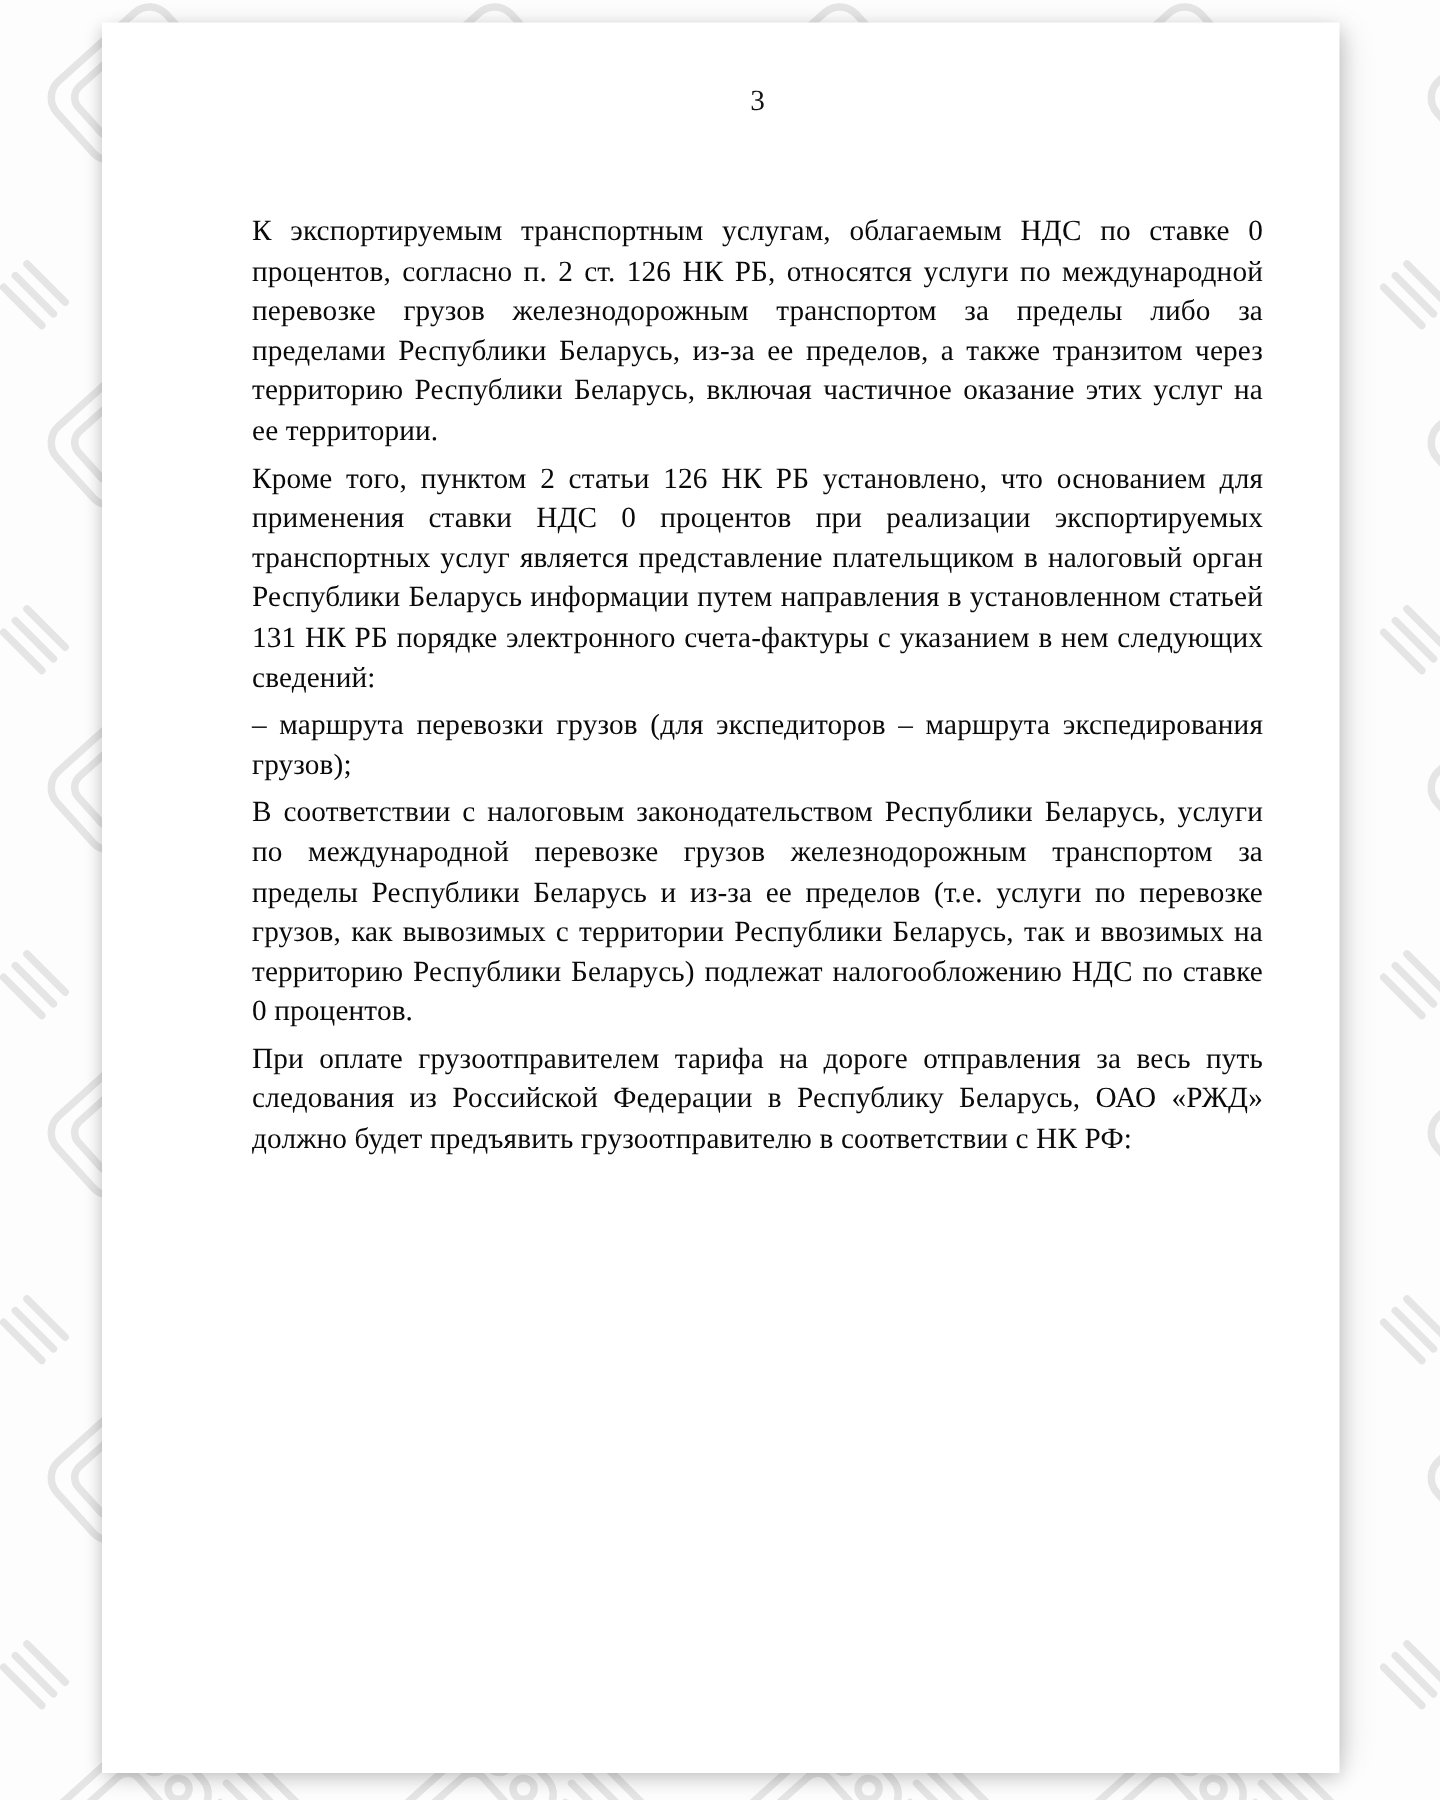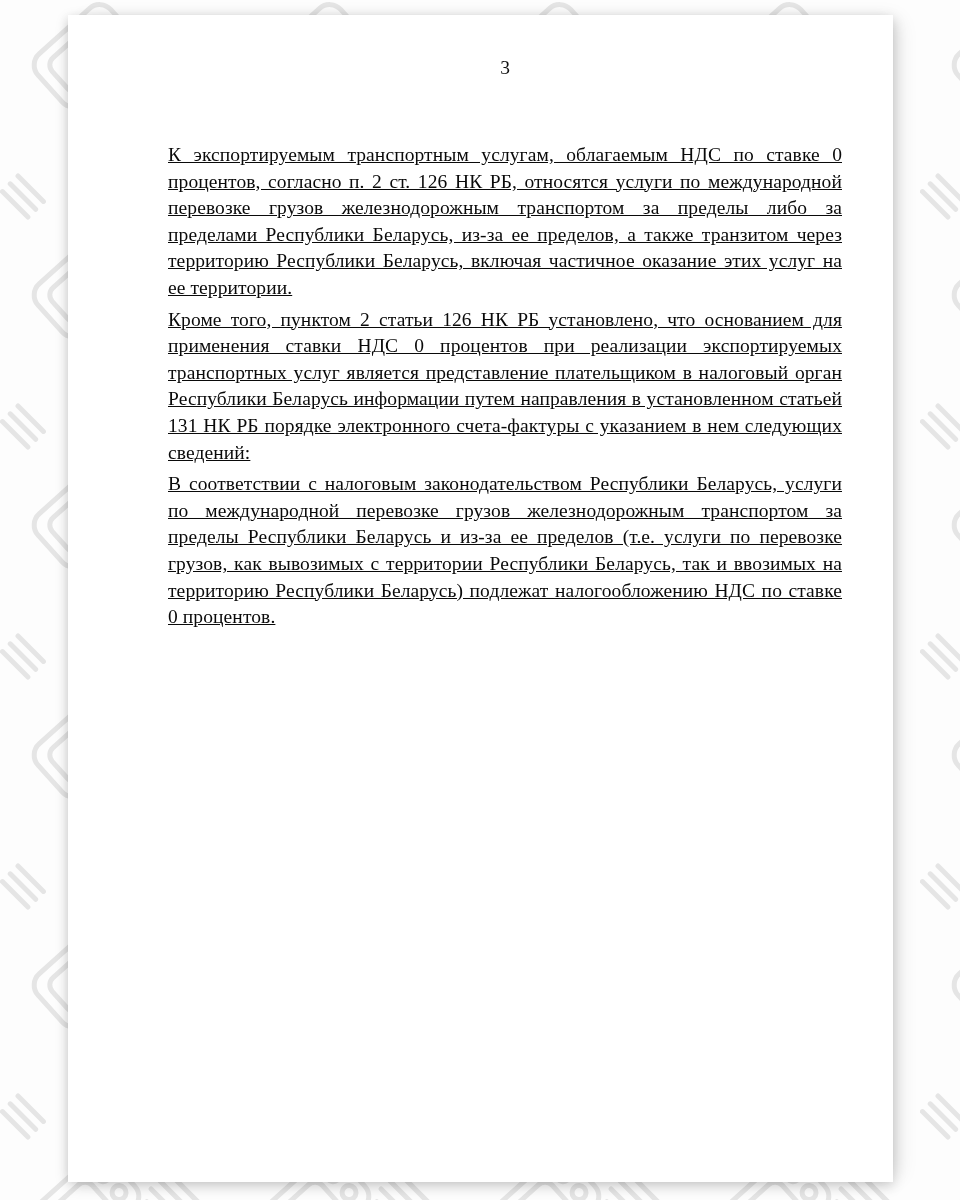--- a/index.html
+++ b/index.html
@@ -39,21 +39,20 @@
     color: #111;
     margin: 0 0 64px 0;
   }
   .doc-body p.para {
     margin: 0 0 5px 0;
     font-size: 19.5px;
     line-height: 26.6px;
     color: #0a0a0a;
     text-align: justify;
     letter-spacing: 0.1px;
-    text-decoration: underline;
   }
 </style>
 </head>
 <body>
 
 <svg class="bg-pattern" width="960" height="1200" xmlns="http://www.w3.org/2000/svg" aria-hidden="true">
   <defs>
     <pattern id="doodles" width="230" height="230" patternUnits="userSpaceOnUse">
       <g stroke="#e5e5e5" stroke-width="5" fill="none" stroke-linecap="round" stroke-linejoin="round">
 
@@ -85,15 +84,17 @@
   </defs>
   <rect x="0" y="0" width="960" height="1200" fill="#fdfdfd"></rect>
   <rect x="0" y="0" width="960" height="1200" fill="url(#doodles)"></rect>
 </svg>
 
 <div class="page">
   <div class="page-number">3</div>
   <div class="doc-body">
       <p class="para">К экспортируемым транспортным услугам, облагаемым НДС по ставке 0 процентов, согласно п. 2 ст. 126 НК РБ, относятся услуги по международной перевозке грузов железнодорожным транспортом за пределы либо за пределами Республики Беларусь, из-за ее пределов, а также транзитом через территорию Республики Беларусь, включая частичное оказание этих услуг на ее территории.</p>
       <p class="para">Кроме того, пунктом 2 статьи 126 НК РБ установлено, что основанием для применения ставки НДС 0 процентов при реализации экспортируемых транспортных услуг является представление плательщиком в налоговый орган Республики Беларусь информации путем направления в установленном статьей 131 НК РБ порядке электронного счета-фактуры с указанием в нем следующих сведений:</p>
+      <p class="para">– маршрута перевозки грузов (для экспедиторов – маршрута экспедирования грузов);</p>
       <p class="para">В соответствии с налоговым законодательством Республики Беларусь, услуги по международной перевозке грузов железнодорожным транспортом за пределы Республики Беларусь и из-за ее пределов (т.е. услуги по перевозке грузов, как вывозимых с территории Республики Беларусь, так и ввозимых на территорию Республики Беларусь) подлежат налогообложению НДС по ставке 0 процентов.</p>
+      <p class="para">При оплате грузоотправителем тарифа на дороге отправления за весь путь следования из Российской Федерации в Республику Беларусь, ОАО «РЖД» должно будет предъявить грузоотправителю в соответствии с НК РФ:</p>
     </div>
 </div>
 
 </body></html>

